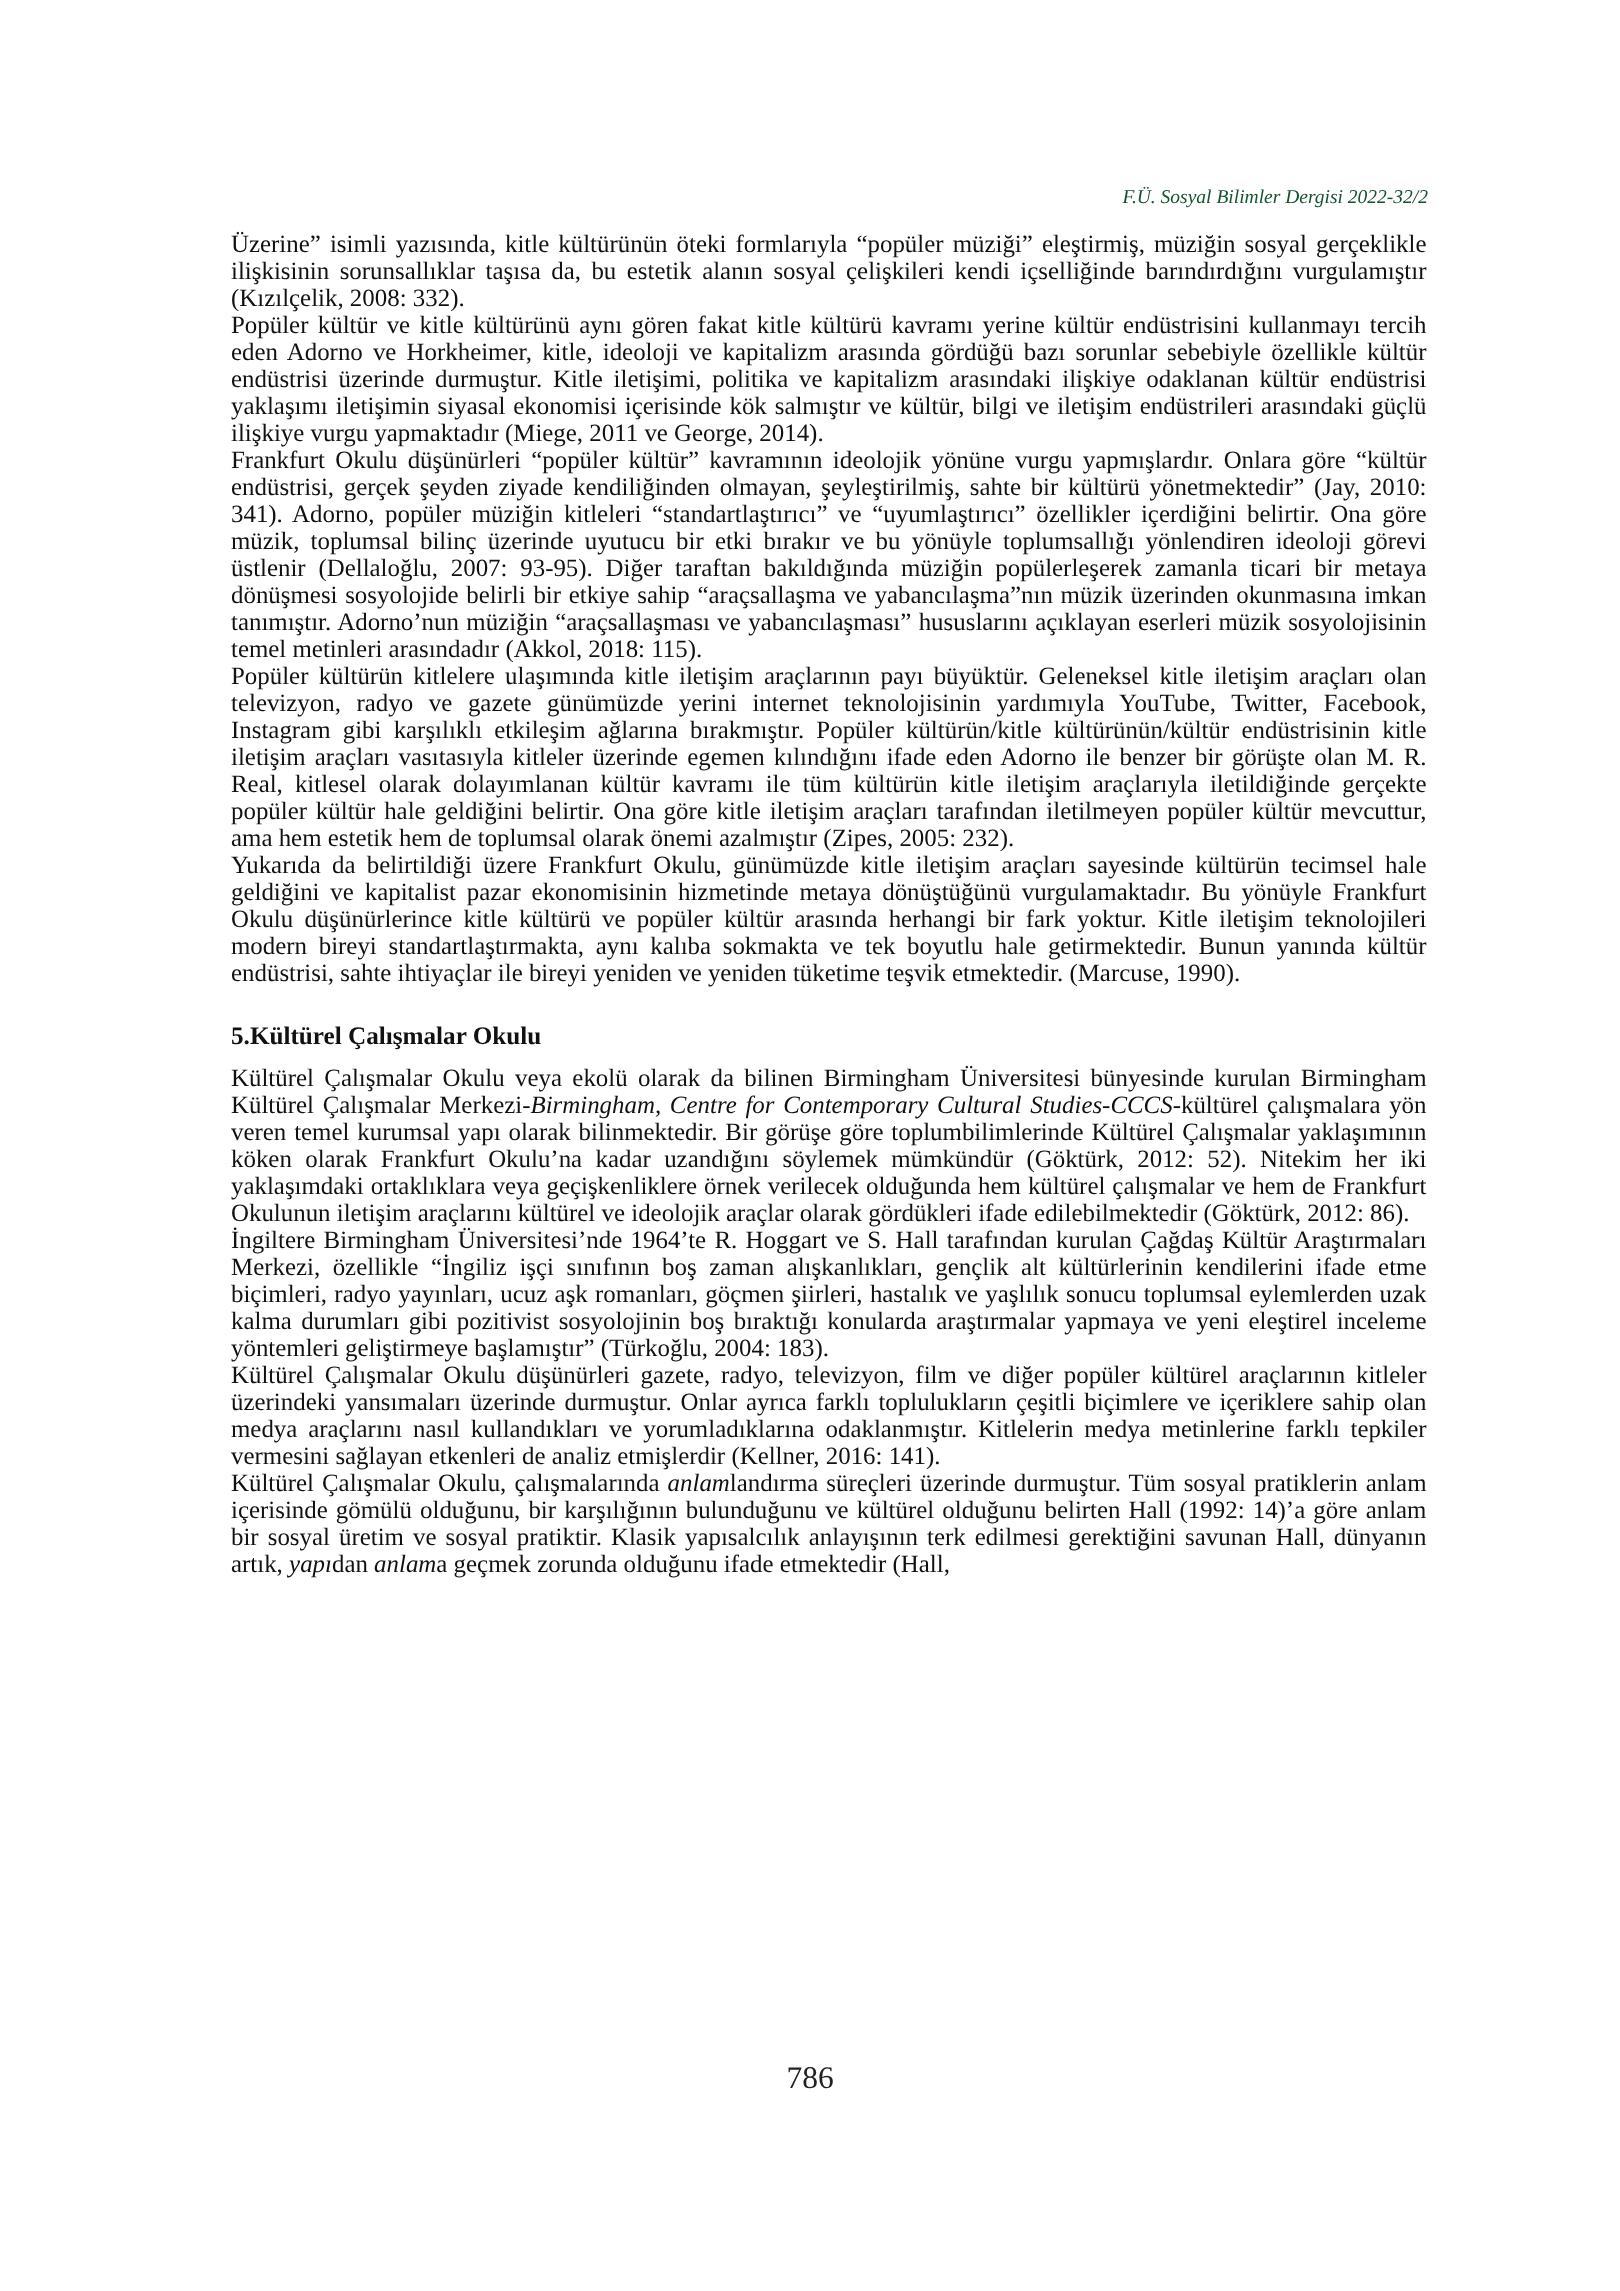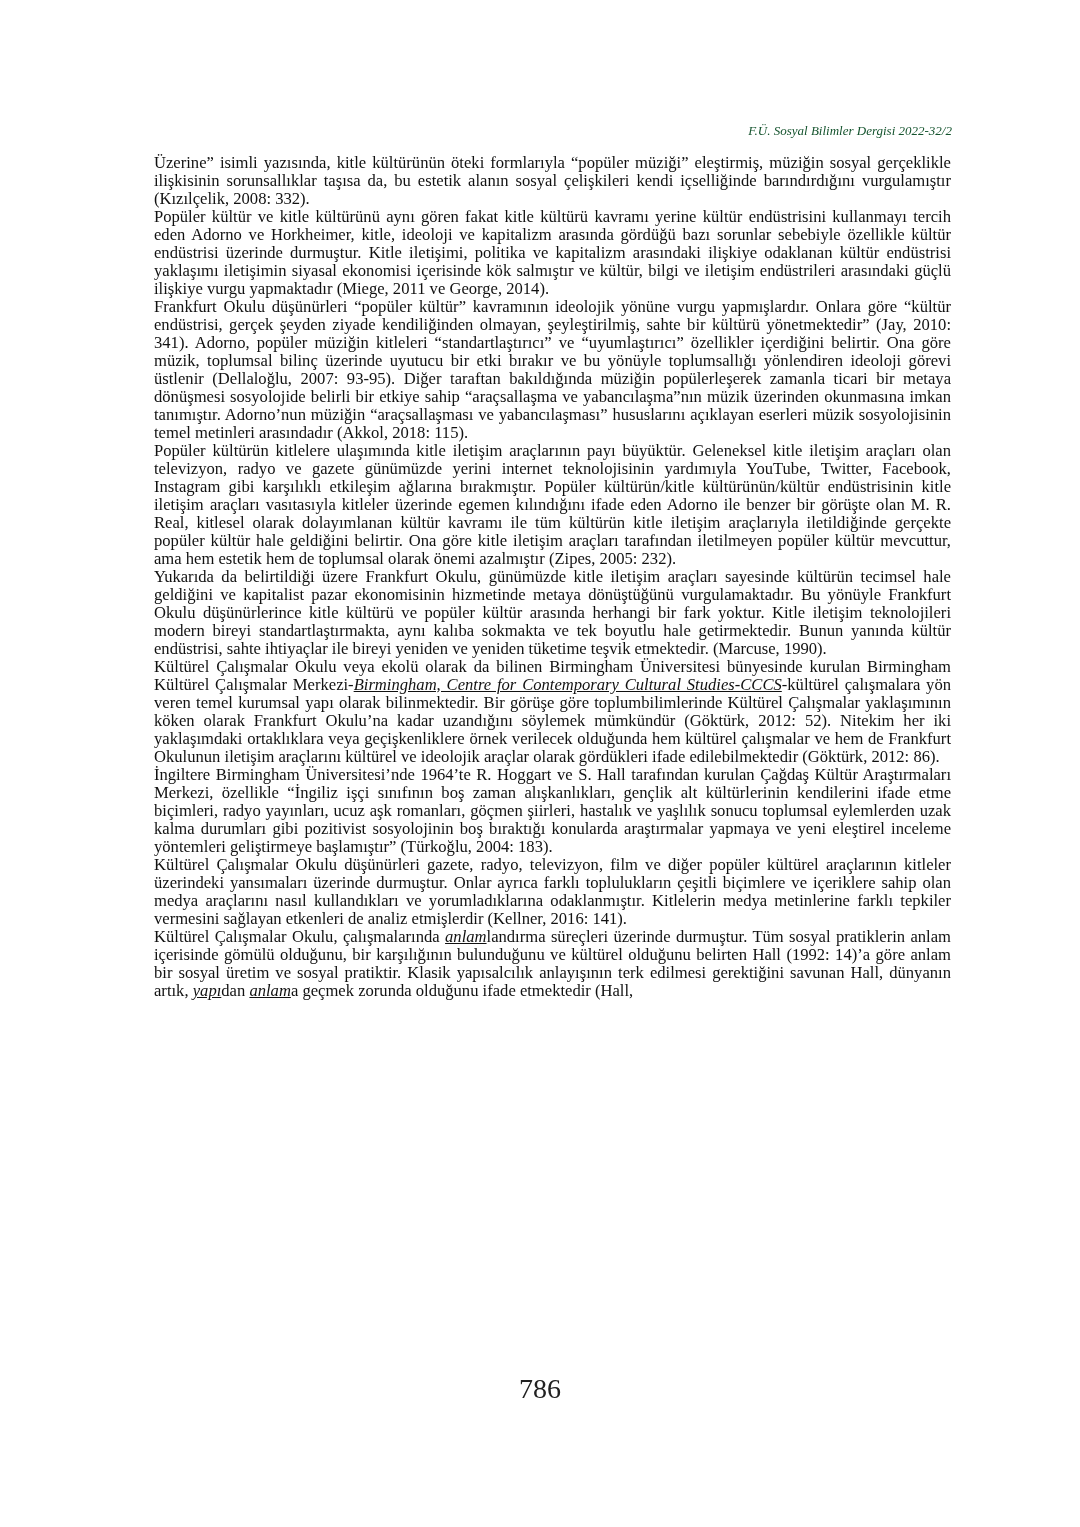--- a/index.html
+++ b/index.html
@@ -2,33 +2,34 @@
 <html><head>
 <meta charset="utf-8">
 <style>
   html, body { margin: 0; padding: 0; background: #ffffff; }
   body { width: 1080px; height: 1527px; position: relative; overflow: hidden;
          font-family: "Liberation Serif", "DejaVu Serif", serif; color: #111; }
   .header { position: absolute; top: 123px; right: 128px; font-style: italic; font-size: 13px; color: #14532d; }
   .content { position: absolute; top: 154px; left: 154px; width: 797px; font-size: 16.6px; line-height: 18px; text-align: justify; }
   .content p { margin: 0; }
   .heading { font-weight: bold; margin: 24px 0 10px 0 !important; font-size: 16.8px; }
-  .pnum { position: absolute; top: 1373px; left: 0; width: 1080px; text-align: center; font-size: 28px; color: #222; }
-  i { font-style: italic; text-decoration: underline; }
+  .pnum { position: absolute; top: 1373px; left: 0; width: 1080px; text-align: center; font-size: 21px; color: #222; }
+  i { font-style: italic; }
 </style>
 </head>
 <body>
 
 <div class="header">F.Ü. Sosyal Bilimler Dergisi 2022-32/2</div>
 
 <div class="content">
   <p>Üzerine” isimli yazısında, kitle kültürünün öteki formlarıyla “popüler müziği” eleştirmiş, müziğin sosyal gerçeklikle ilişkisinin sorunsallıklar taşısa da, bu estetik alanın sosyal çelişkileri kendi içselliğinde barındırdığını vurgulamıştır (Kızılçelik, 2008: 332).</p>
   <p>Popüler kültür ve kitle kültürünü aynı gören fakat kitle kültürü kavramı yerine kültür endüstrisini kullanmayı tercih eden Adorno ve Horkheimer, kitle, ideoloji ve kapitalizm arasında gördüğü bazı sorunlar sebebiyle özellikle kültür endüstrisi üzerinde durmuştur. Kitle iletişimi, politika ve kapitalizm arasındaki ilişkiye odaklanan kültür endüstrisi yaklaşımı iletişimin siyasal ekonomisi içerisinde kök salmıştır ve kültür, bilgi ve iletişim endüstrileri arasındaki güçlü ilişkiye vurgu yapmaktadır (Miege, 2011 ve George, 2014).</p>
   <p> Frankfurt Okulu düşünürleri “popüler kültür” kavramının ideolojik yönüne vurgu yapmışlardır. Onlara göre “kültür endüstrisi, gerçek şeyden ziyade kendiliğinden olmayan, şeyleştirilmiş, sahte bir kültürü yönetmektedir” (Jay, 2010: 341). Adorno, popüler müziğin kitleleri “standartlaştırıcı” ve “uyumlaştırıcı” özellikler içerdiğini belirtir. Ona göre müzik, toplumsal bilinç üzerinde uyutucu bir etki bırakır ve bu yönüyle toplumsallığı yönlendiren ideoloji görevi üstlenir (Dellaloğlu, 2007: 93-95). Diğer taraftan bakıldığında müziğin popülerleşerek zamanla ticari bir metaya dönüşmesi sosyolojide belirli bir etkiye sahip “araçsallaşma ve yabancılaşma”nın  müzik üzerinden okunmasına imkan tanımıştır. Adorno’nun müziğin “araçsallaşması ve yabancılaşması” hususlarını açıklayan eserleri müzik sosyolojisinin temel metinleri arasındadır (Akkol, 2018: 115).</p>
   <p> Popüler kültürün kitlelere ulaşımında kitle iletişim araçlarının payı büyüktür. Geleneksel kitle iletişim araçları olan televizyon, radyo ve gazete günümüzde yerini internet teknolojisinin yardımıyla YouTube, Twitter, Facebook, Instagram gibi karşılıklı etkileşim ağlarına bırakmıştır. Popüler kültürün/kitle kültürünün/kültür endüstrisinin kitle iletişim araçları vasıtasıyla kitleler üzerinde egemen kılındığını ifade eden Adorno ile benzer bir görüşte olan M. R. Real, kitlesel olarak dolayımlanan kültür kavramı ile tüm kültürün kitle iletişim araçlarıyla iletildiğinde gerçekte popüler kültür hale geldiğini belirtir. Ona göre kitle iletişim araçları tarafından iletilmeyen popüler kültür mevcuttur, ama hem estetik hem de toplumsal olarak önemi azalmıştır (Zipes, 2005: 232).</p>
   <p>Yukarıda da belirtildiği üzere Frankfurt Okulu, günümüzde kitle iletişim araçları sayesinde kültürün tecimsel hale geldiğini ve kapitalist pazar ekonomisinin hizmetinde metaya dönüştüğünü vurgulamaktadır. Bu yönüyle Frankfurt Okulu düşünürlerince kitle kültürü ve popüler kültür arasında herhangi bir fark yoktur. Kitle iletişim teknolojileri modern bireyi standartlaştırmakta, aynı kalıba sokmakta ve tek boyutlu hale getirmektedir. Bunun yanında kültür endüstrisi, sahte ihtiyaçlar ile bireyi yeniden ve yeniden tüketime teşvik etmektedir. (Marcuse, 1990).</p>
+  <p class="heading">5.Kültürel Çalışmalar Okulu</p>
   <p><span>Kültürel Çalışmalar Okulu veya ekolü olarak da bilinen Birmingham Üniversitesi bünyesinde kurulan Birmingham Kültürel Çalışmalar Merkezi-</span><i>Birmingham, Centre for Contemporary Cultural Studies-CCCS</i><span>-kültürel çalışmalara yön veren temel kurumsal yapı olarak bilinmektedir. Bir görüşe göre toplumbilimlerinde Kültürel Çalışmalar yaklaşımının köken olarak Frankfurt Okulu’na kadar uzandığını söylemek mümkündür (Göktürk, 2012: 52). Nitekim her iki yaklaşımdaki ortaklıklara veya geçişkenliklere örnek verilecek olduğunda hem kültürel çalışmalar ve hem de Frankfurt Okulunun iletişim araçlarını kültürel ve ideolojik araçlar olarak gördükleri ifade edilebilmektedir (Göktürk, 2012: 86).</span></p>
   <p>İngiltere Birmingham Üniversitesi’nde 1964’te R. Hoggart ve S. Hall tarafından kurulan Çağdaş Kültür Araştırmaları Merkezi, özellikle “İngiliz işçi sınıfının boş zaman alışkanlıkları, gençlik alt kültürlerinin kendilerini ifade etme biçimleri, radyo yayınları, ucuz aşk romanları, göçmen şiirleri, hastalık ve yaşlılık sonucu toplumsal eylemlerden uzak kalma durumları gibi pozitivist sosyolojinin boş bıraktığı konularda araştırmalar yapmaya ve yeni eleştirel inceleme yöntemleri geliştirmeye başlamıştır” (Türkoğlu, 2004: 183).</p>
   <p>Kültürel Çalışmalar Okulu düşünürleri gazete, radyo, televizyon, film ve diğer popüler kültürel araçlarının kitleler üzerindeki yansımaları üzerinde durmuştur. Onlar ayrıca farklı toplulukların çeşitli biçimlere ve içeriklere sahip olan medya araçlarını nasıl kullandıkları ve yorumladıklarına odaklanmıştır. Kitlelerin medya metinlerine farklı tepkiler vermesini sağlayan etkenleri de analiz etmişlerdir (Kellner, 2016: 141).</p>
   <p><span>Kültürel Çalışmalar Okulu, çalışmalarında </span><i>anlam</i><span>landırma süreçleri üzerinde durmuştur. Tüm sosyal pratiklerin anlam içerisinde gömülü olduğunu, bir karşılığının bulunduğunu ve kültürel olduğunu belirten Hall (1992: 14)’a göre anlam bir sosyal üretim ve sosyal pratiktir. Klasik yapısalcılık anlayışının terk edilmesi gerektiğini savunan Hall, dünyanın artık,  </span><i>yapı</i><span>dan </span><i>anlam</i><span>a geçmek zorunda olduğunu ifade etmektedir (Hall,</span></p>
 </div>
 
 <div class="pnum">786</div>
 
 </body></html>

